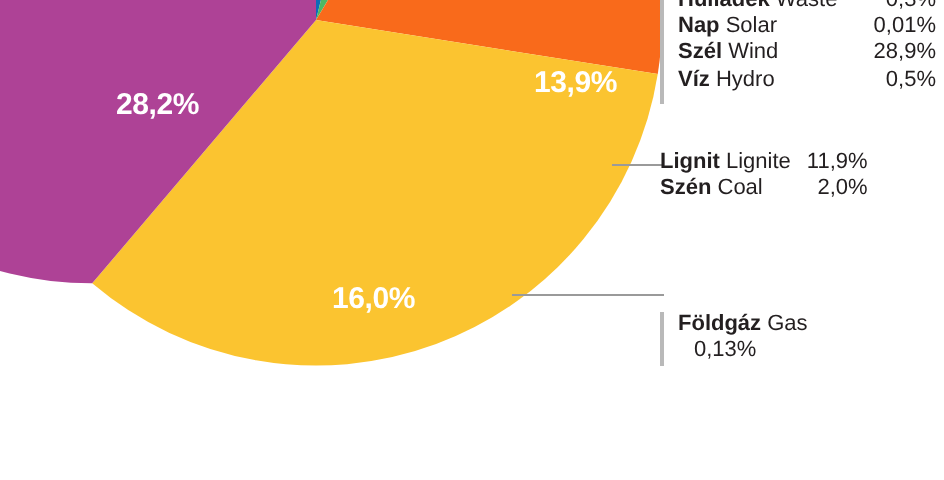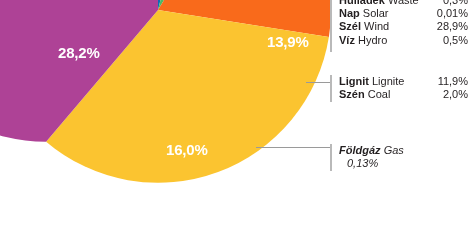--- a/index.html
+++ b/index.html
@@ -137,35 +137,35 @@
         <span class="legend-names"><span class="hu">Szél</span> <span class="en">Wind</span></span>
         <span class="legend-value">28,9%</span>
       </div>
       <div class="legend-row">
         <span class="legend-names"><span class="hu">Víz</span> <span class="en">Hydro</span></span>
         <span class="legend-value">0,5%</span>
       </div>
     </div>
   </div>
 
-  <div class="legend-group" style="left:330px; top:75px; width:138px; height:27px;">
+  <div class="legend-group" style="left:330px; top:75px; width:138px; height:27px;flex-direction:column;">
     <div class="legend-bar"></div>
     <div class="legend-rows">
       <div class="legend-row">
         <span class="legend-names"><span class="hu">Lignit</span> <span class="en">Lignite</span></span>
         <span class="legend-value">11,9%</span>
       </div>
       <div class="legend-row">
         <span class="legend-names"><span class="hu">Szén</span> <span class="en">Coal</span></span>
         <span class="legend-value">2,0%</span>
       </div>
     </div>
   </div>
 
-  <div class="legend-group" style="left:330px; top:144px; width:138px; height:27px;font-style:italic;">
+  <div class="legend-group" style="left:330px; top:156px; width:138px; height:27px;">
     <div class="legend-bar"></div>
     <div class="legend-rows">
       <div class="legend-row">
         <span class="legend-names"><span class="hu">Földgáz</span> <span class="en">Gas</span></span>
       </div>
       <div class="legend-row">
         <span class="legend-value">0,13%</span>
       </div>
     </div>
   </div>

